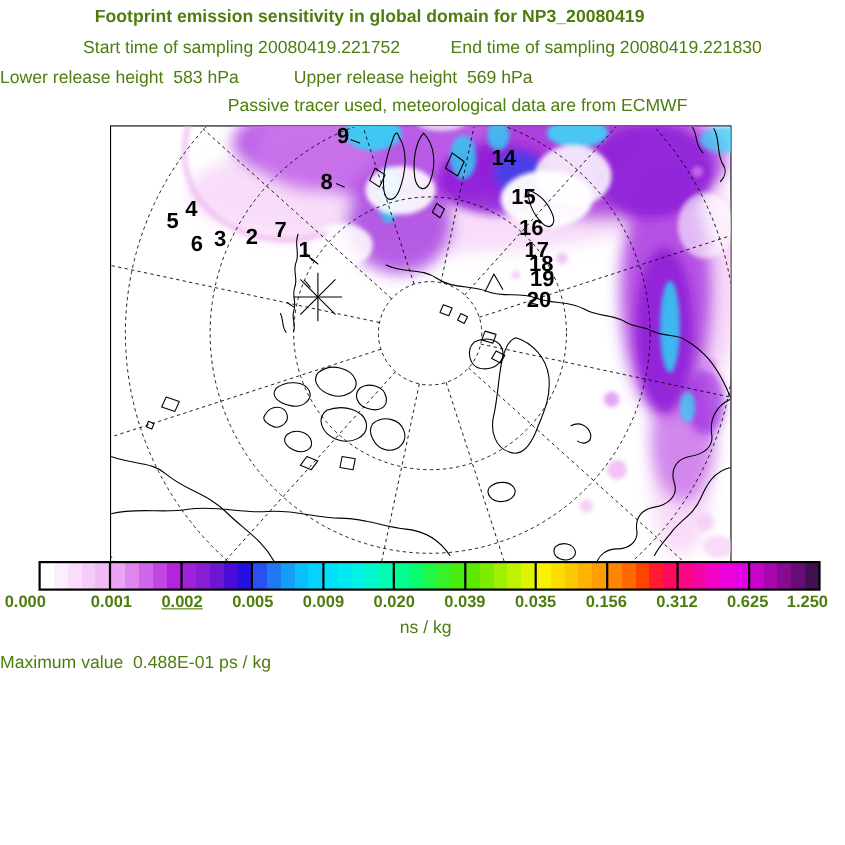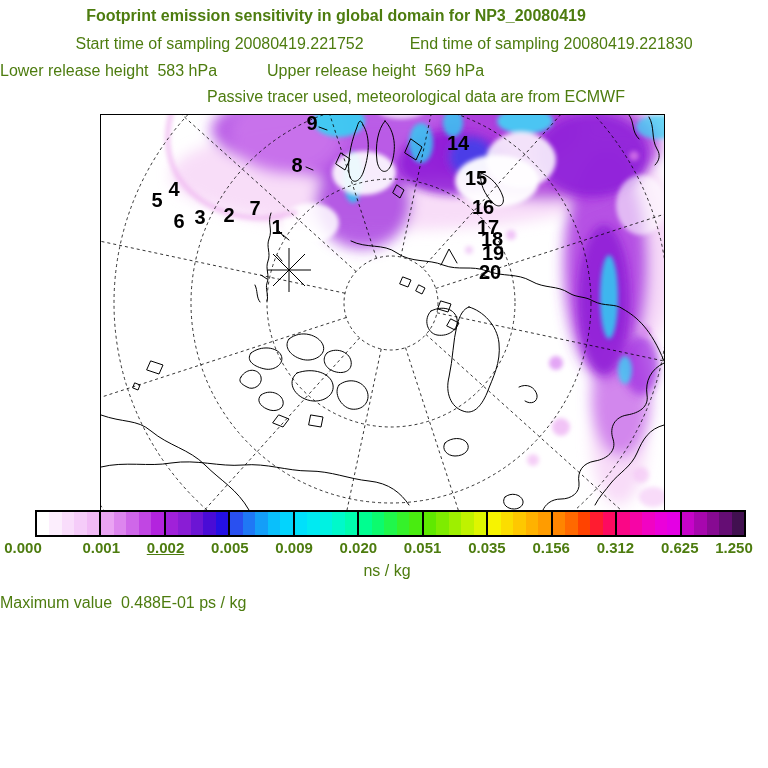--- a/index.html
+++ b/index.html
@@ -207,21 +207,21 @@
     <div class="seg" style="background: linear-gradient(to right, rgb(199, 4, 201) 0%, rgb(199, 4, 201) 20%, rgb(167, 7, 174) 20%, rgb(167, 7, 174) 40%, rgb(135, 10, 146) 40%, rgb(135, 10, 146) 60%, rgb(101, 13, 116) 60%, rgb(101, 13, 116) 80%, rgb(65, 16, 80) 80%, rgb(65, 16, 80) 100%);"></div>
   </div>
 
   <div class="ticks">
     <span style="left: 23px;">0.000</span>
     <span style="left: 101.273px;">0.001</span>
     <span style="left: 165.545px; text-decoration: underline;">0.002</span>
     <span style="left: 229.818px;">0.005</span>
     <span style="left: 294.091px;">0.009</span>
     <span style="left: 358.364px;">0.020</span>
-    <span style="left: 422.636px;">0.051</span>
+    <span style="left: 422.636px;">0.039</span>
     <span style="left: 486.909px;">0.035</span>
     <span style="left: 551.182px;">0.156</span>
     <span style="left: 615.455px;">0.312</span>
     <span style="left: 679.727px;">0.625</span>
     <span style="left: 734px;">1.250</span>
   </div>
 
   <div class="units">ns / kg</div>
   <div class="maxval">Maximum value  0.488E-01 ps / kg</div>
 

